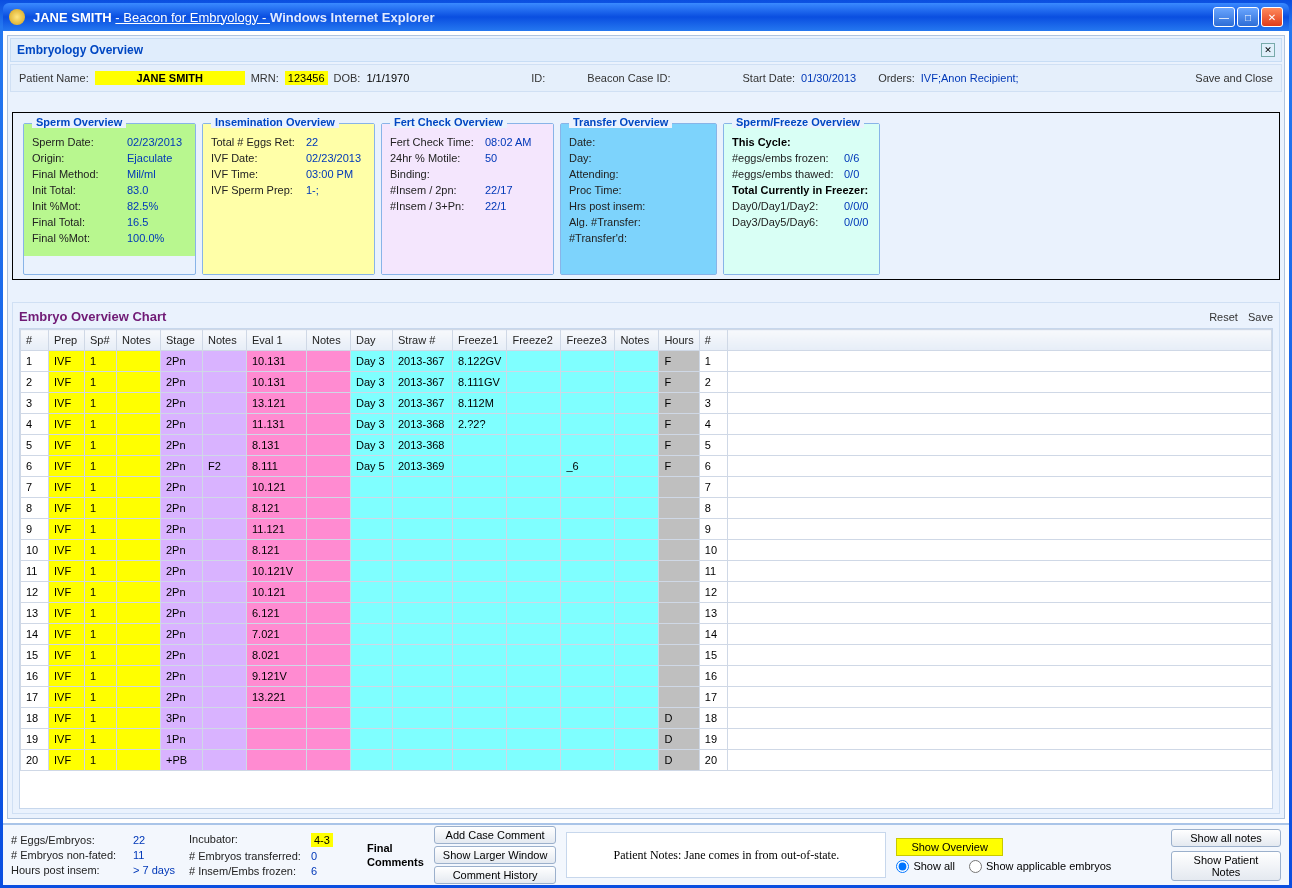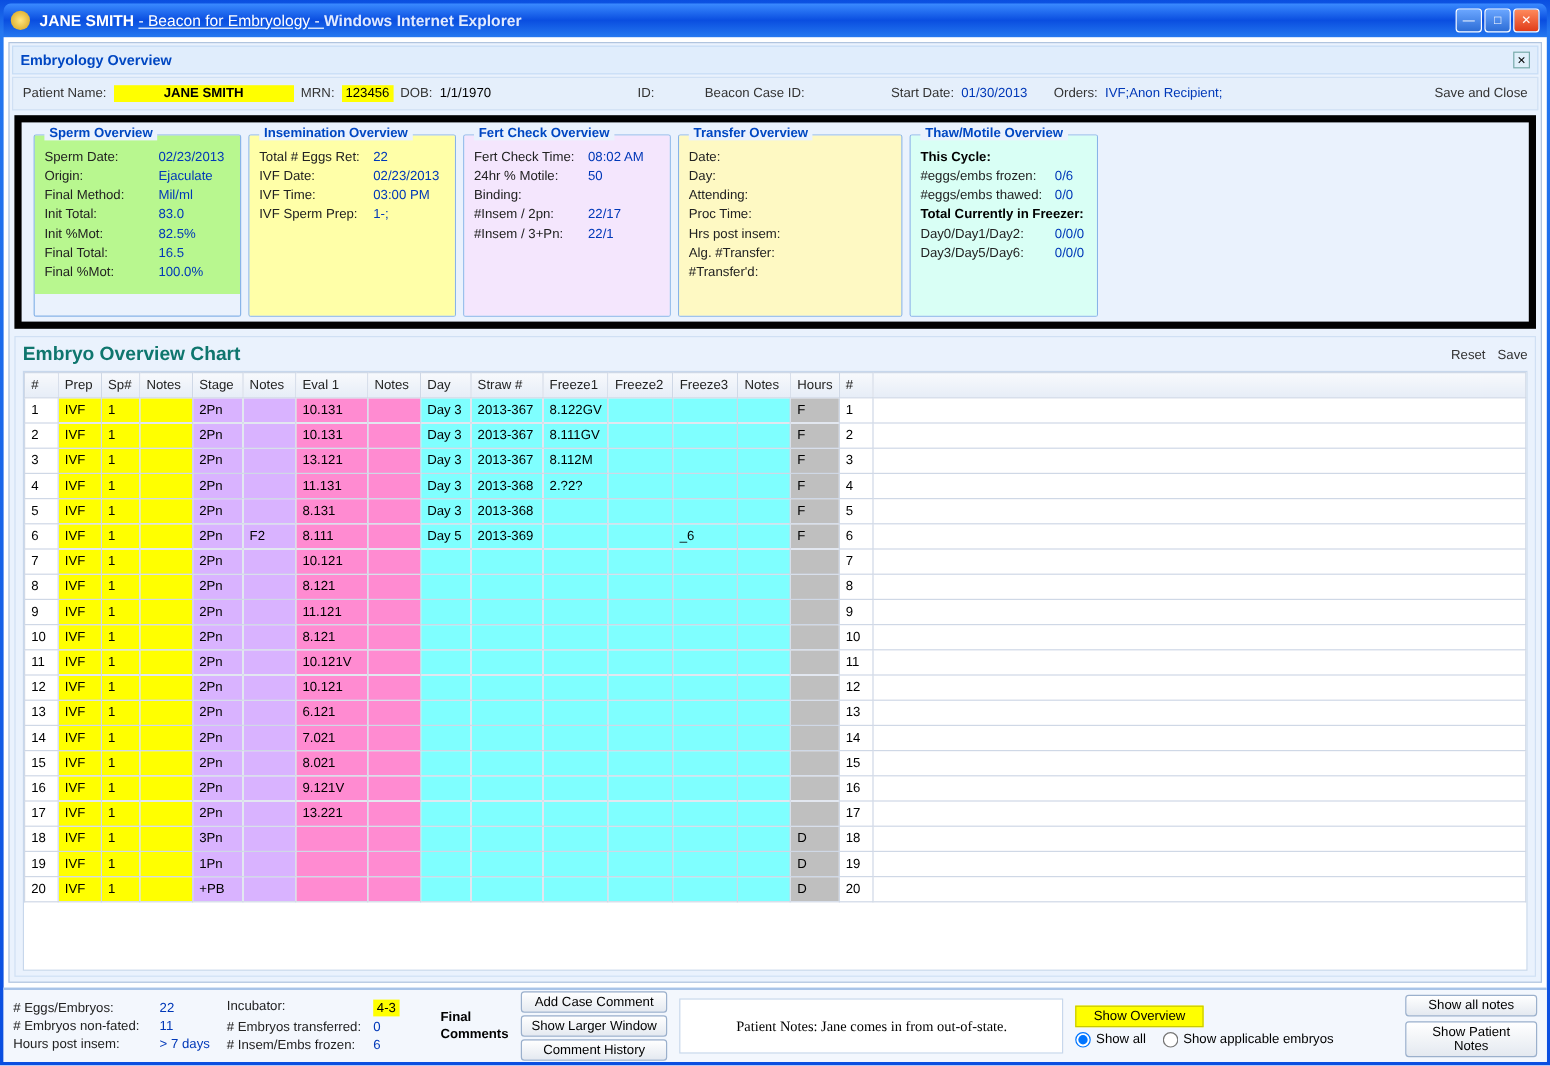--- a/index.html
+++ b/index.html
@@ -17,37 +17,37 @@
 .content-shell { flex:1; background:#fff; display:flex; flex-direction:column; }
 .panel-outer { flex:1; margin:4px; border:1px solid #b0c4de; background:#eaf2fd; display:flex; flex-direction:column; padding:2px; }
 .dlg-title { display:flex; align-items:center; padding:4px 6px; background:#e0edfc; border:1px solid #c7ddf5; }
 .dlg-title-text { color:#0047c2; font-weight:bold; font-size:12px; }
 .dlg-close { margin-left:auto; width:14px; height:14px; border:1px solid #7aa; background:#dfeffa; font-size:9px; display:flex; align-items:center; justify-content:center; cursor:pointer; }
 .patient-bar { display:flex; align-items:center; gap:6px; padding:6px 8px; background:#e5effb; border:1px solid #d0e0f4; margin-top:2px; }
 .patient-bar label { color:#333; }
 .yellow-field { background:#ffff00; padding:1px 3px; }
 .blue-val { color:#0038b8; }
 .patient-bar .save-close { margin-left:auto; color:#333; cursor:pointer; }
-.overviews { display:flex; gap:6px; padding:10px 10px 4px 10px; background:#eaf2fd; border:6px solid #000000; margin:4px 2px; }
+.overviews { display:flex; gap:6px; padding:10px 10px 4px 10px; background:#eaf2fd; border:1px solid #000000; margin:20px 2px; }
 .fieldset { border:1px solid #88b4e8; border-radius:2px; padding:8px 8px; position:relative; }
 .fieldset .legend { position:absolute; top:-8px; left:8px; background:#eaf2fd; color:#0047c2; font-weight:bold; padding:0 4px; font-size:11px; }
 .fs-body { padding-top:2px; font-size:11px; }
 .fs-row { display:flex; padding:2px 0; }
 .fs-label { width:95px; color:#222; }
 .fs-val { color:#0038b8; }
 .fs-sperm .fs-body{ background:#b8f78f; margin:-8px; padding:10px 8px; width:171px;}
 .fs-insem .fs-body{ background:#ffffa8; margin:-8px; padding:10px 8px; width:171px; height:150px;}
 .fs-fert  .fs-body{ background:#f4e6fd; margin:-8px; padding:10px 8px; width:171px; height:150px;}
-.fs-xfer  .fs-body{ background:#fef9c3; margin:-8px; padding:10px 8px; width:185px; height:150px;}
+.fs-xfer  .fs-body{ background:#7dd3fc; margin:-8px; padding:10px 8px; width:155px; height:150px;}
 .fs-thaw  .fs-body{ background:#d9fff5; margin:-8px; padding:10px 8px; width:155px; height:150px;}
 .fs-thaw .fs-label{ width:112px; }
 .fs-thaw .fs-head{ font-weight:bold; color:#000; padding:2px 0;}
 .chart-wrap { margin:2px 2px; border:1px solid #d0e0f4; background:#eaf2fd; padding:6px 6px 4px 6px; flex:1; display:flex; flex-direction:column; }
 .chart-head { display:flex; align-items:center; }
-.chart-title { color:#0f766e; font-weight:bold; font-size:16px; }
+.chart-title { color:#701a75; font-weight:bold; font-size:13px; }
 .chart-actions { margin-left:auto; display:flex; gap:10px; }
 .chart-actions span { color:#333; cursor:pointer; }
 .grid-scroll { flex:1; overflow:auto; border:1px solid #c7d7ec; background:#fff; margin-top:4px; position:relative; }
 table.embryo { border-collapse:collapse; width:100%; font-size:11px; }
 table.embryo th, table.embryo td { border:1px solid #cfd8e6; padding:3px 5px; height:21px; text-align:left; overflow:hidden; white-space:nowrap; }
 table.embryo th { background:linear-gradient(to bottom,#f7f9fc,#e6edf7); color:#222; font-weight:normal; position:sticky; top:0; }
 th.h-yellow, td.c-type, td.c-sp, td.c-notes1 { background:#ffff00; }
 th.h-purple, td.c-stage, td.c-notes2 { background:#d9b3ff; }
 th.h-pink, td.c-eval, td.c-notes3 { background:#ff8bd1; }
 th.h-cyan, td.c-day, td.c-straw, td.c-f1, td.c-f2, td.c-f3, td.c-notes4 { background:#7fffff; }
@@ -226,21 +226,21 @@
                 <span class="fs-label">Alg. #Transfer:</span>
                 <span class="fs-val"></span>
               </div>
               <div class="fs-row">
                 <span class="fs-label">#Transfer'd:</span>
                 <span class="fs-val"></span>
               </div>
             </div>
         </div>
         <div class="fieldset fs-thaw">
-          <div class="legend">Thaw/Motile Overview</div>
+          <div class="legend">Sperm/Freeze Overview</div>
           <div class="fs-body" id="thaw-body">
               <div class="fs-head">This Cycle:</div>
               <div class="fs-row">
                 <span class="fs-label">#eggs/embs frozen:</span>
                 <span class="fs-val">0/6</span>
               </div>
               <div class="fs-row">
                 <span class="fs-label">#eggs/embs thawed:</span>
                 <span class="fs-val">0/0</span>
               </div>

